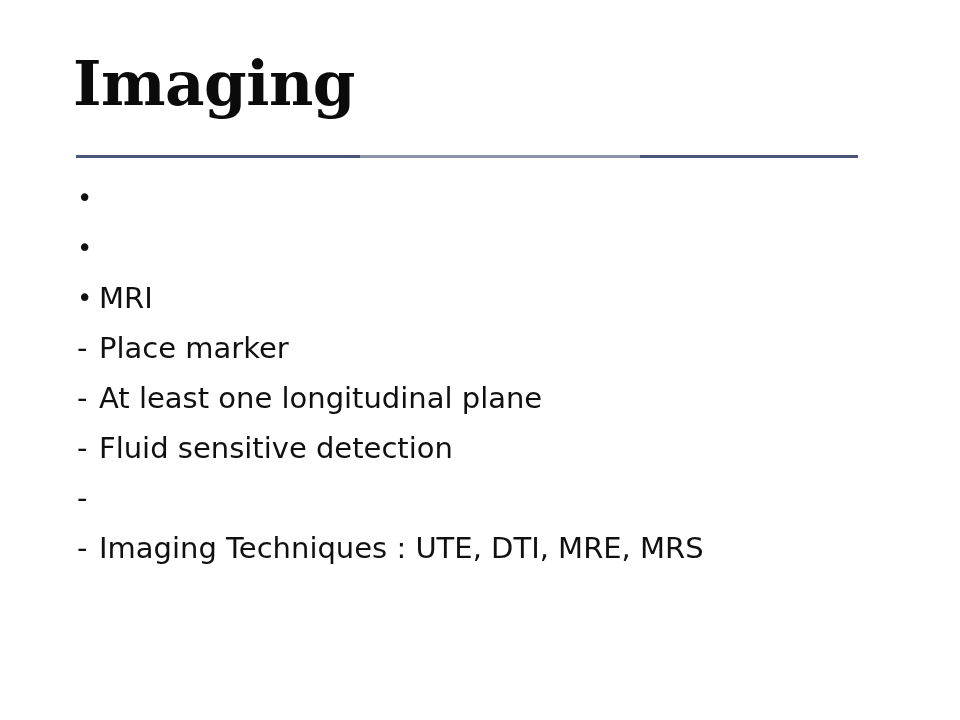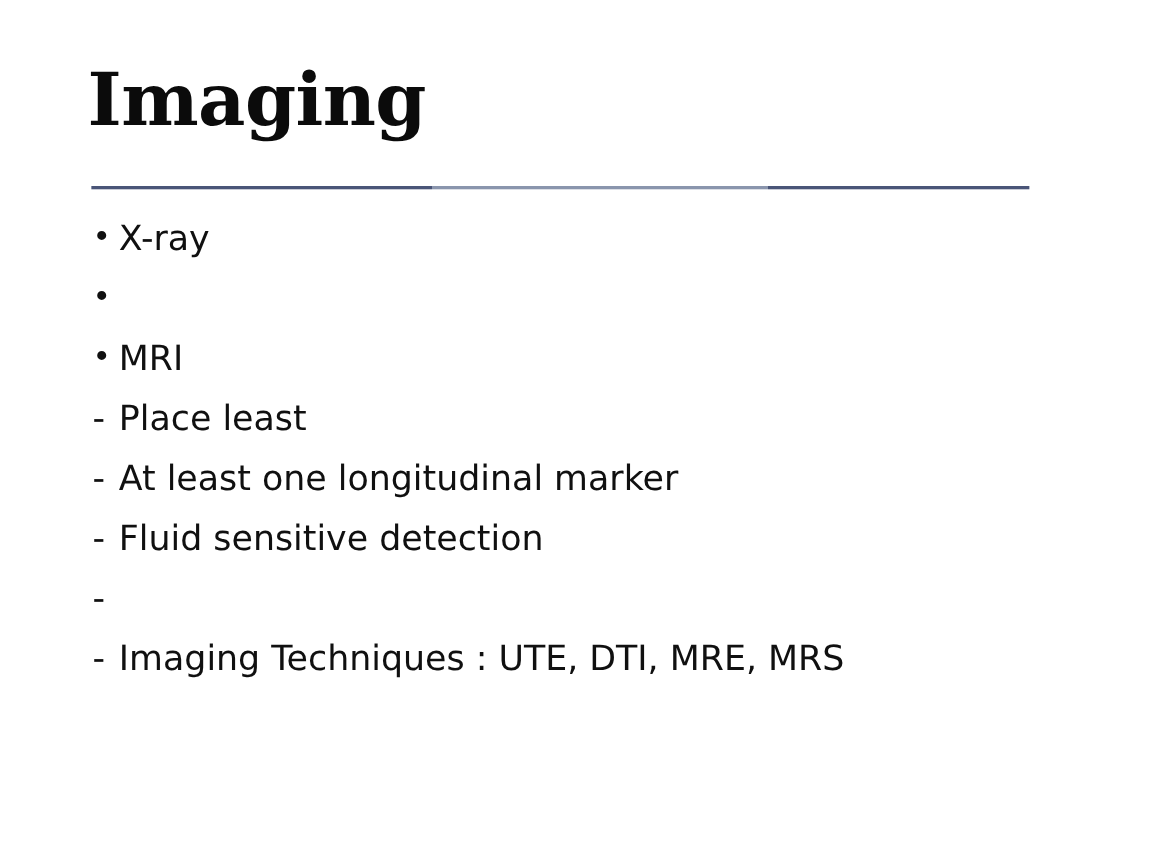--- a/index.html
+++ b/index.html
@@ -112,36 +112,35 @@
 
   <div class="title-rule">
     <div class="seg seg-left" style="background: rgb(74, 85, 120);"></div>
     <div class="seg seg-mid" style="background: rgb(138, 149, 173);"></div>
     <div class="seg seg-right" style="background: rgb(74, 85, 120);"></div>
   </div>
 
   <ul class="body-list">
       <li class="body-item">
         <span class="item-marker bullet">•</span>
-        <span class="item-text">X-ray</span>
       </li>
       <li class="body-item">
         <span class="item-marker bullet">•</span>
       </li>
       <li class="body-item">
         <span class="item-marker bullet">•</span>
         <span class="item-text">MRI</span>
       </li>
       <li class="body-item">
         <span class="item-marker dash">-</span>
-        <span class="item-text">Place least</span>
+        <span class="item-text">Place marker</span>
       </li>
       <li class="body-item">
         <span class="item-marker dash">-</span>
-        <span class="item-text">At least one longitudinal marker</span>
+        <span class="item-text">At least one longitudinal plane</span>
       </li>
       <li class="body-item">
         <span class="item-marker dash">-</span>
         <span class="item-text">Fluid sensitive detection</span>
       </li>
       <li class="body-item">
         <span class="item-marker dash">-</span>
       </li>
       <li class="body-item">
         <span class="item-marker dash">-</span>

